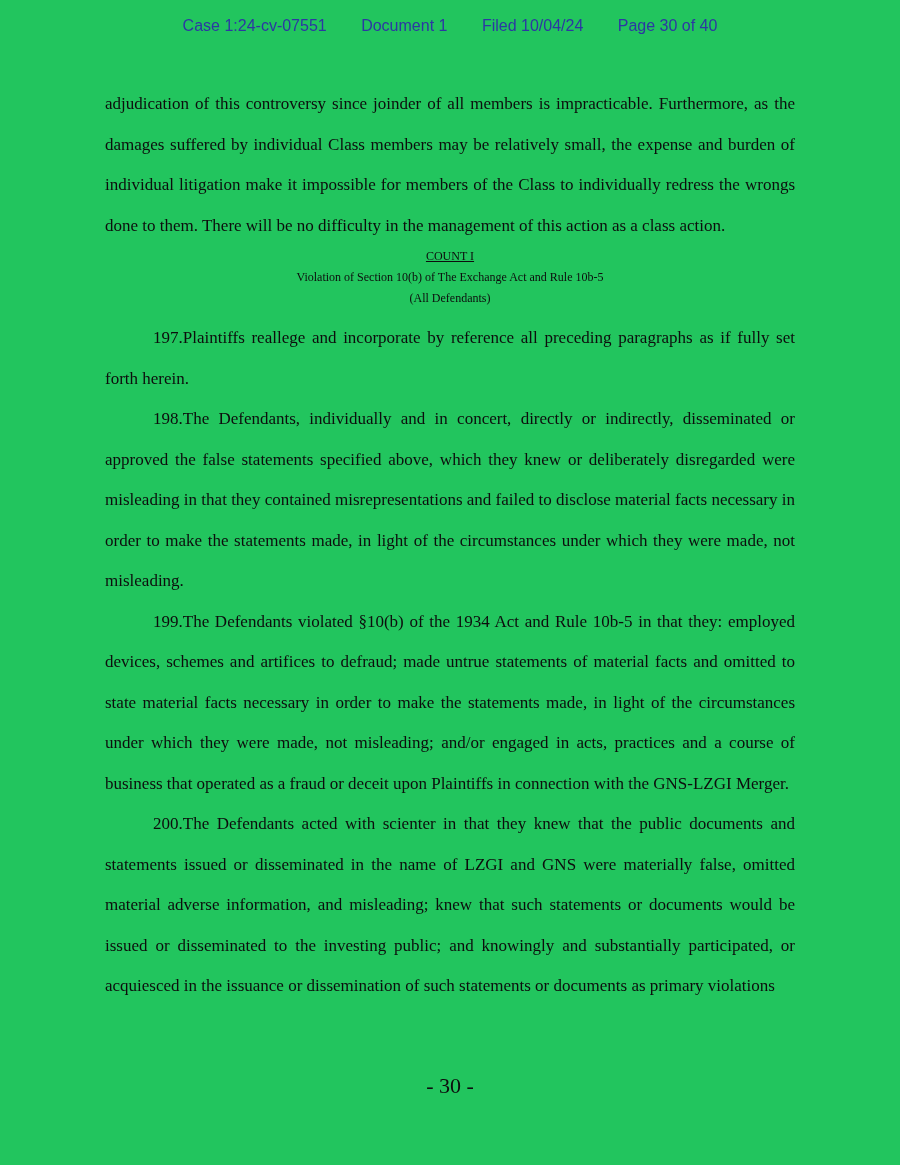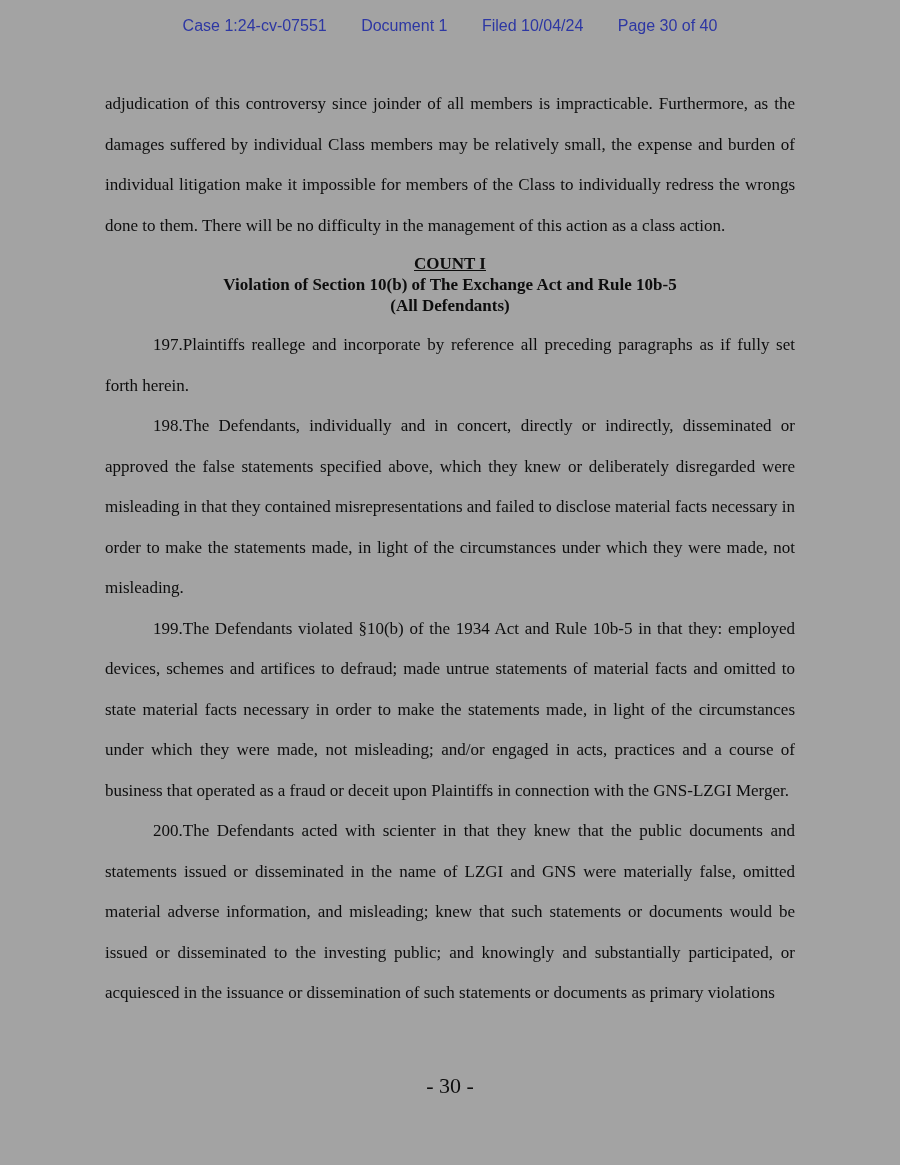--- a/index.html
+++ b/index.html
@@ -4,21 +4,21 @@
 <style>
   html, body {
     margin: 0;
     padding: 0;
     background: #ffffff;
   }
   .page {
     position: relative;
     width: 900px;
     height: 1165px;
-    background: #a3a3a3;
+    background: #22c55e;
     overflow: hidden;
     font-family: "Liberation Serif", serif;
     color: #0d0d0d;
   }
   
   .stamp-header {
     position: absolute;
     top: 17px;
     left: 0;
     right: 0;
@@ -45,25 +45,24 @@
   .para {
     margin: 0;
     text-indent: 48px;
   }
   .para.no-indent {
     text-indent: 0;
   }
   .para .pnum {
   }
   .count-heading {
-    margin-top: 7px;
     text-align: center;
-    font-weight: bold;
+    font-weight: normal;
     line-height: 21px;
-    font-size: 17px;
+    font-size: 12px;
   }
   .count-heading .count-label {
     text-decoration: underline;
   }
   .count-heading div { text-indent: 0; }
   .para.first-after-heading {
     margin-top: 9px;
   }
   
   .page-footer {

